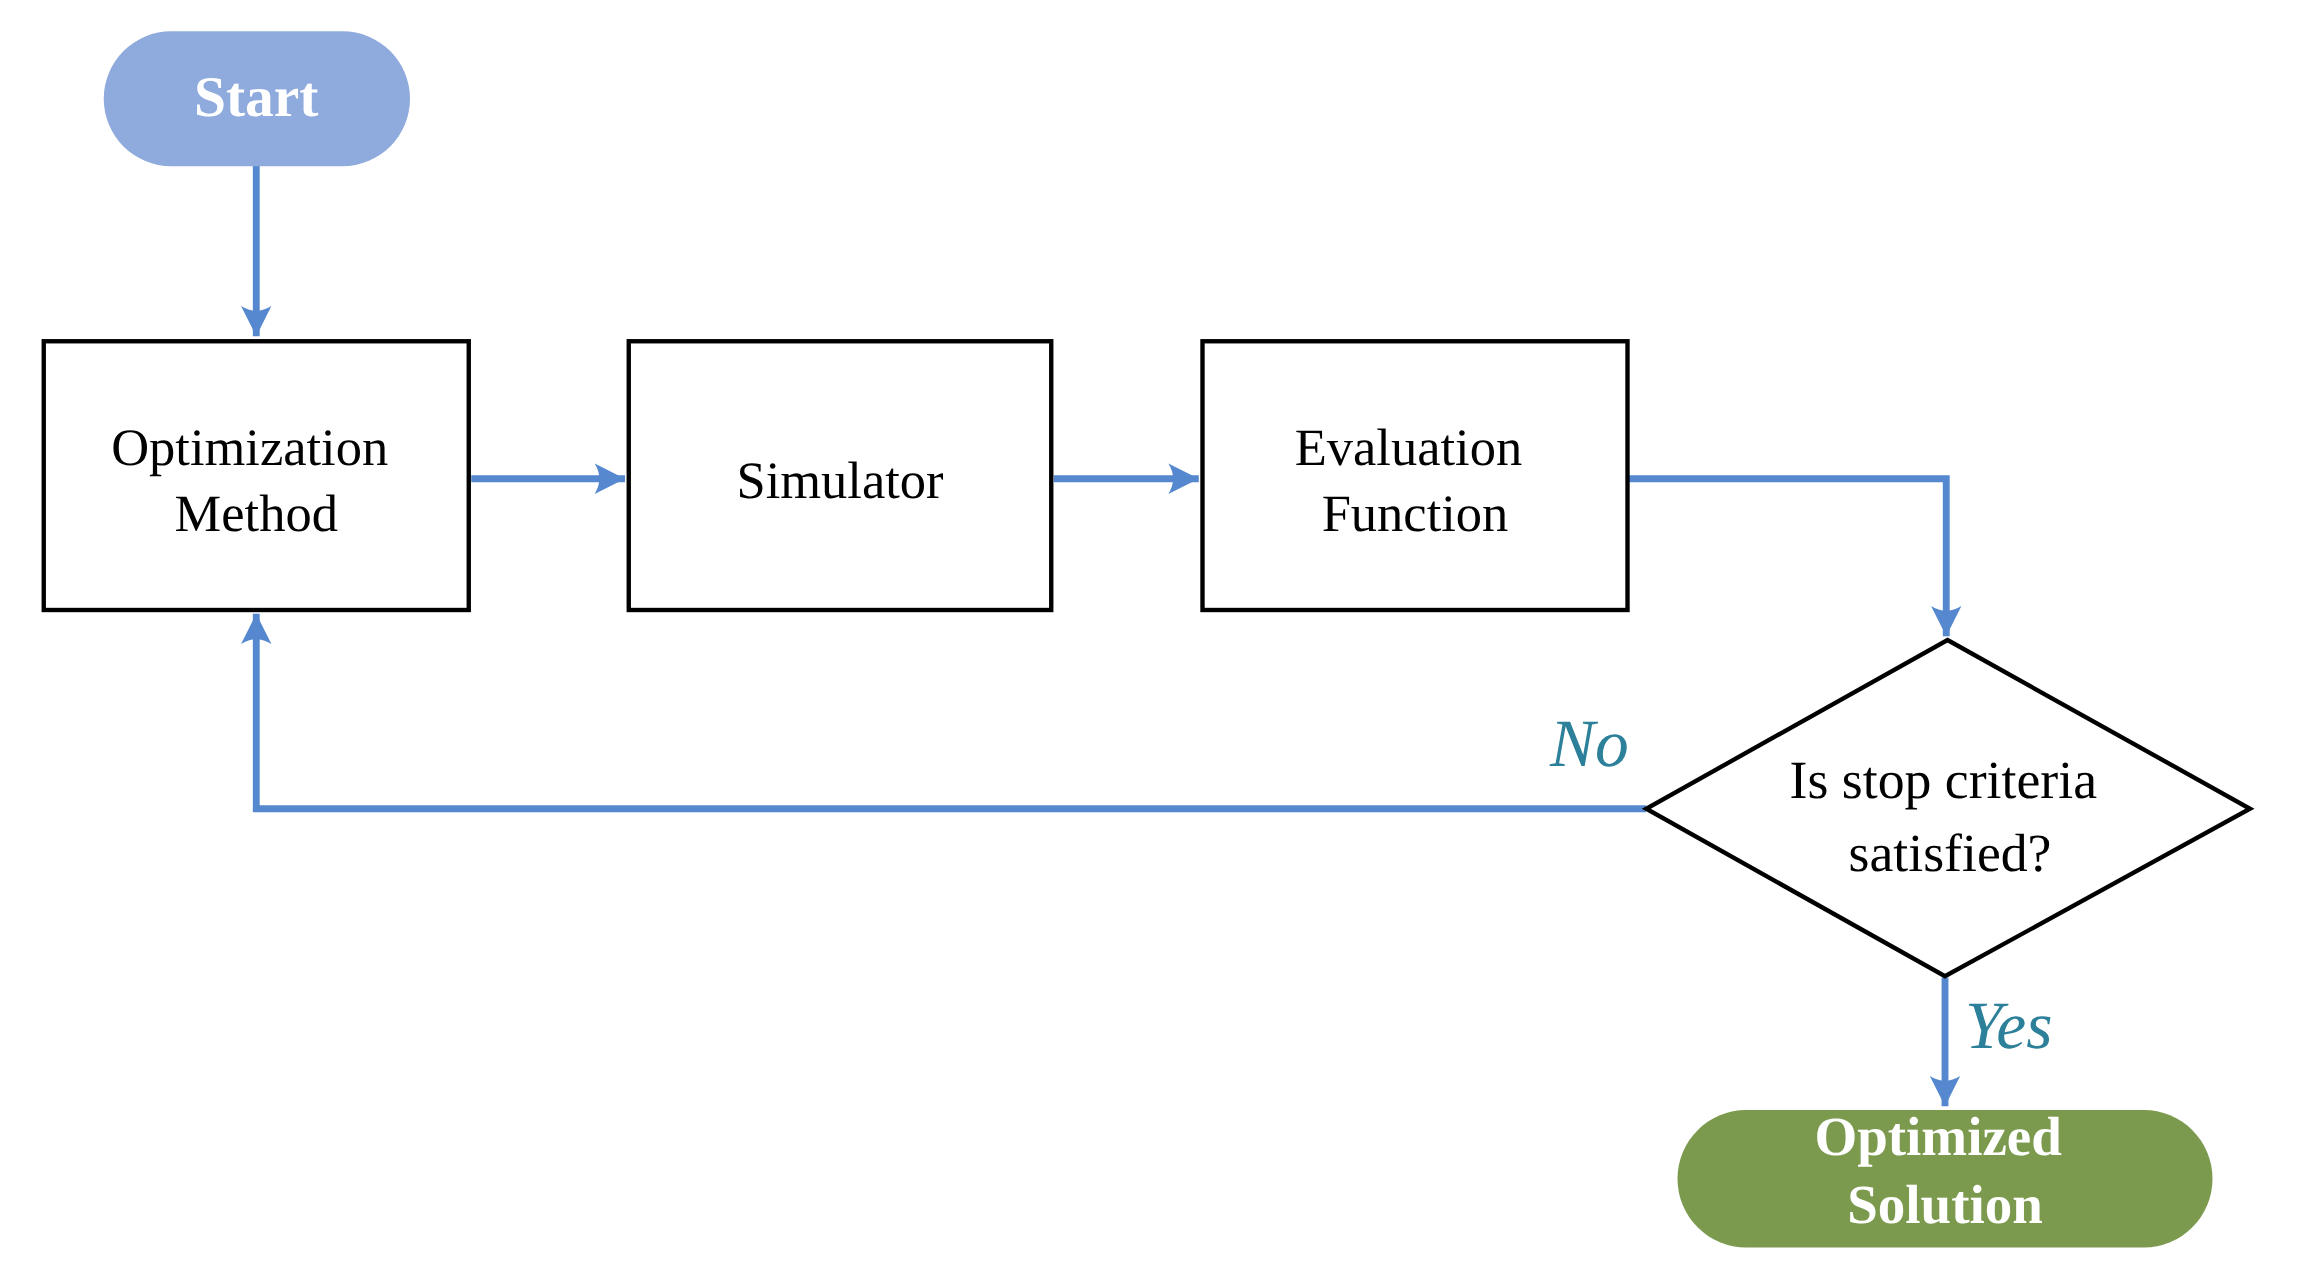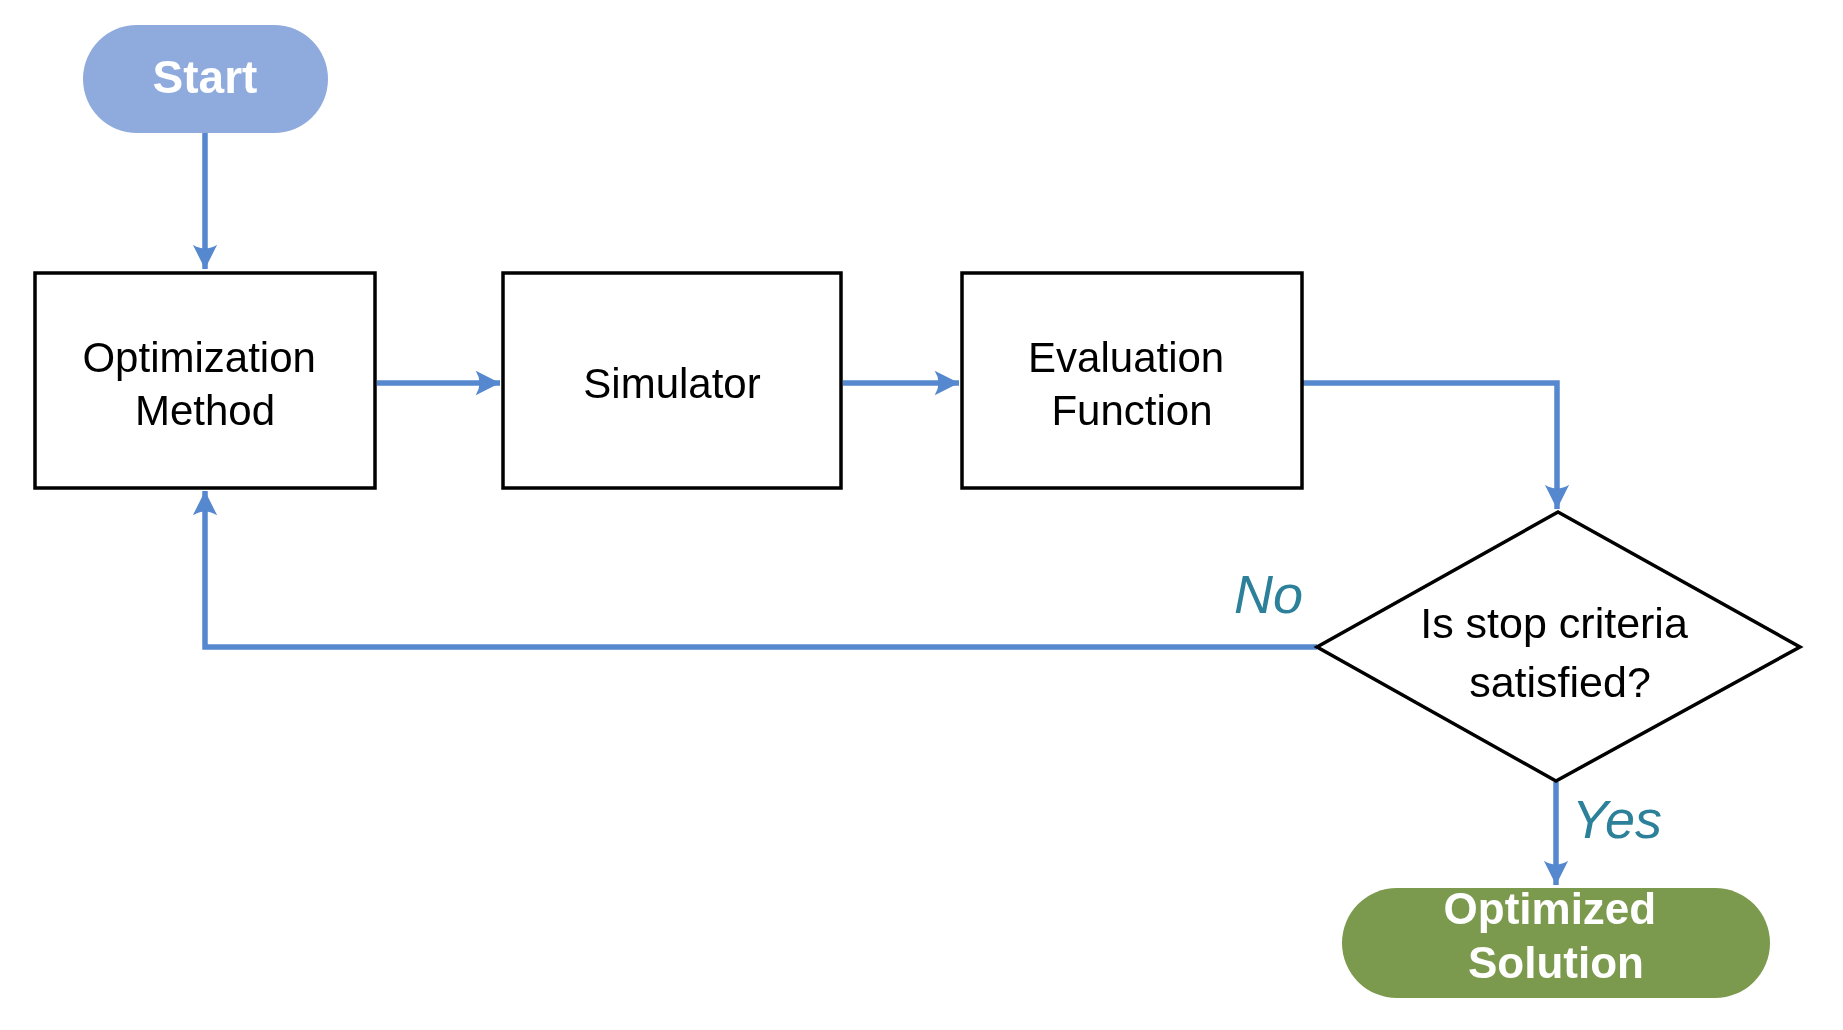--- a/index.html
+++ b/index.html
@@ -5,21 +5,21 @@
   html, body {
     margin: 0;
     padding: 0;
     background: #ffffff;
   }
   #stage {
     position: relative;
     width: 1843px;
     height: 1030px;
     background: #ffffff;
-    font-family: Liberation Sans, sans-serif;
+    font-family: Liberation Serif, serif;
   }
   svg { display: block; }
 
   .process-shape {
     fill: #ffffff;
     stroke: #000000;
     stroke-width: 3.5px;
   }
   .decision-shape {
     fill: #ffffff;

